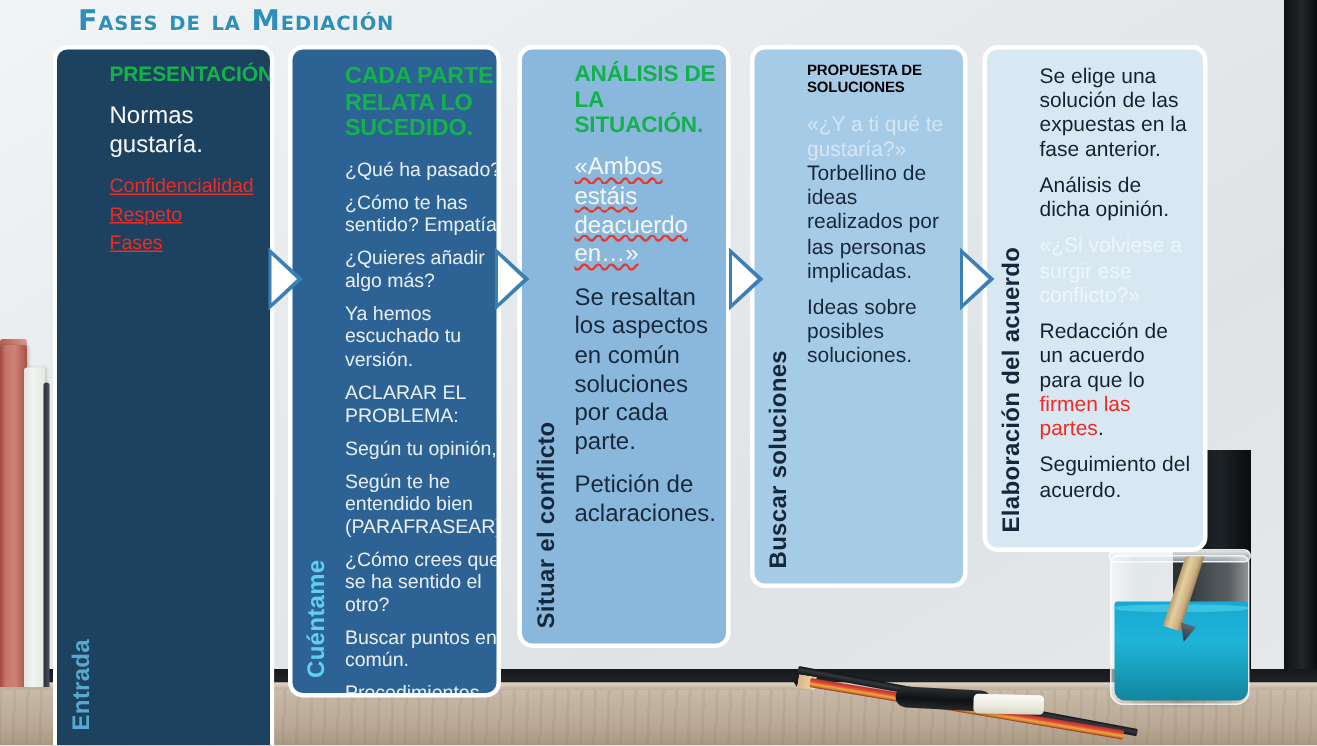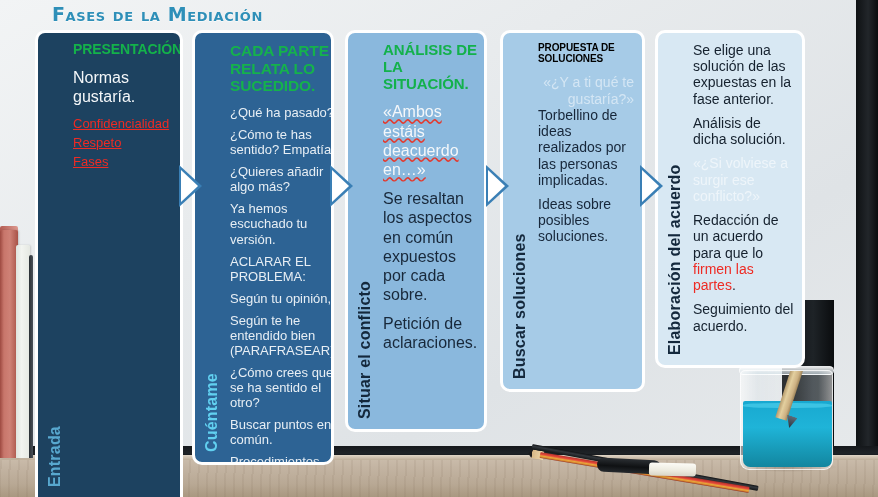--- a/index.html
+++ b/index.html
@@ -237,21 +237,21 @@
   }
 
   
   #col4 {
     left: 500px; top: 30px; width: 145px; height: 362px;
     background: #a6cbe7;
   }
   #col4 .side { color: #14283c; }
   #col4 h3 { color: #000000; font-size: 10px; }
   #col4 .body p { color: #17273a; font-size: 14px; }
-  #col4 .body p.ghost { color: #d4e6f4; text-align: right; }
+  #col4 .body p.ghost { color: #d4e6f4; }
 
   
   #col5 {
     left: 655px; top: 30px; width: 150px; height: 338px;
     background: #d8e8f3;
   }
   #col5 .side { color: #14283c; }
   #col5 .body p { color: #15212e; font-size: 14px; }
   #col5 .body p.ghost { color: #eef5fa; }
   #col5 .red { color: #ee2b24; }
@@ -335,40 +335,40 @@
       <p>Buscar puntos en común.</p>
       <p>Procedimientos defensivos</p>
     </div>
   </div>
 
   <div class="col" id="col3">
     <div class="side">Situar el conflicto</div>
     <div class="body">
       <h3>ANÁLISIS DE LA SITUACIÓN.</h3>
       <p class="big quote squiggle">«Ambos estáis deacuerdo en…»</p>
-      <p class="big">Se resaltan los aspectos en común expuestos por cada sobre.</p>
+      <p class="big">Se resaltan los aspectos en común soluciones por cada parte.</p>
       <p class="big">Petición de aclaraciones.</p>
     </div>
   </div>
 
   <div class="col" id="col4">
     <div class="side">Buscar soluciones</div>
     <div class="body">
       <h3>PROPUESTA DE SOLUCIONES</h3>
       <p class="ghost" style="margin-bottom:0">«¿Y a ti qué te gustaría?»</p>
       <p>Torbellino de ideas realizados por las personas implicadas.</p>
       <p>Ideas sobre posibles soluciones.</p>
     </div>
   </div>
 
   <div class="col" id="col5">
     <div class="side">Elaboración del acuerdo</div>
     <div class="body">
       <p>Se elige una solución de las expuestas en la fase anterior.</p>
-      <p>Análisis de dicha solución.</p>
+      <p>Análisis de dicha opinión.</p>
       <p class="ghost">«¿Si volviese a surgir ese conflicto?»</p>
       <p><span>Redacción de un acuerdo para que lo </span><span class="red">firmen las partes</span><span>.</span></p>
       <p>Seguimiento del acuerdo.</p>
     </div>
   </div>
 
   <div class="arrow-wrap" style="left:179px; top:165px;">
     <div class="arrow"></div>
     <div class="arrow-inner" style="left:2px; top:5px;"></div>
   </div>

